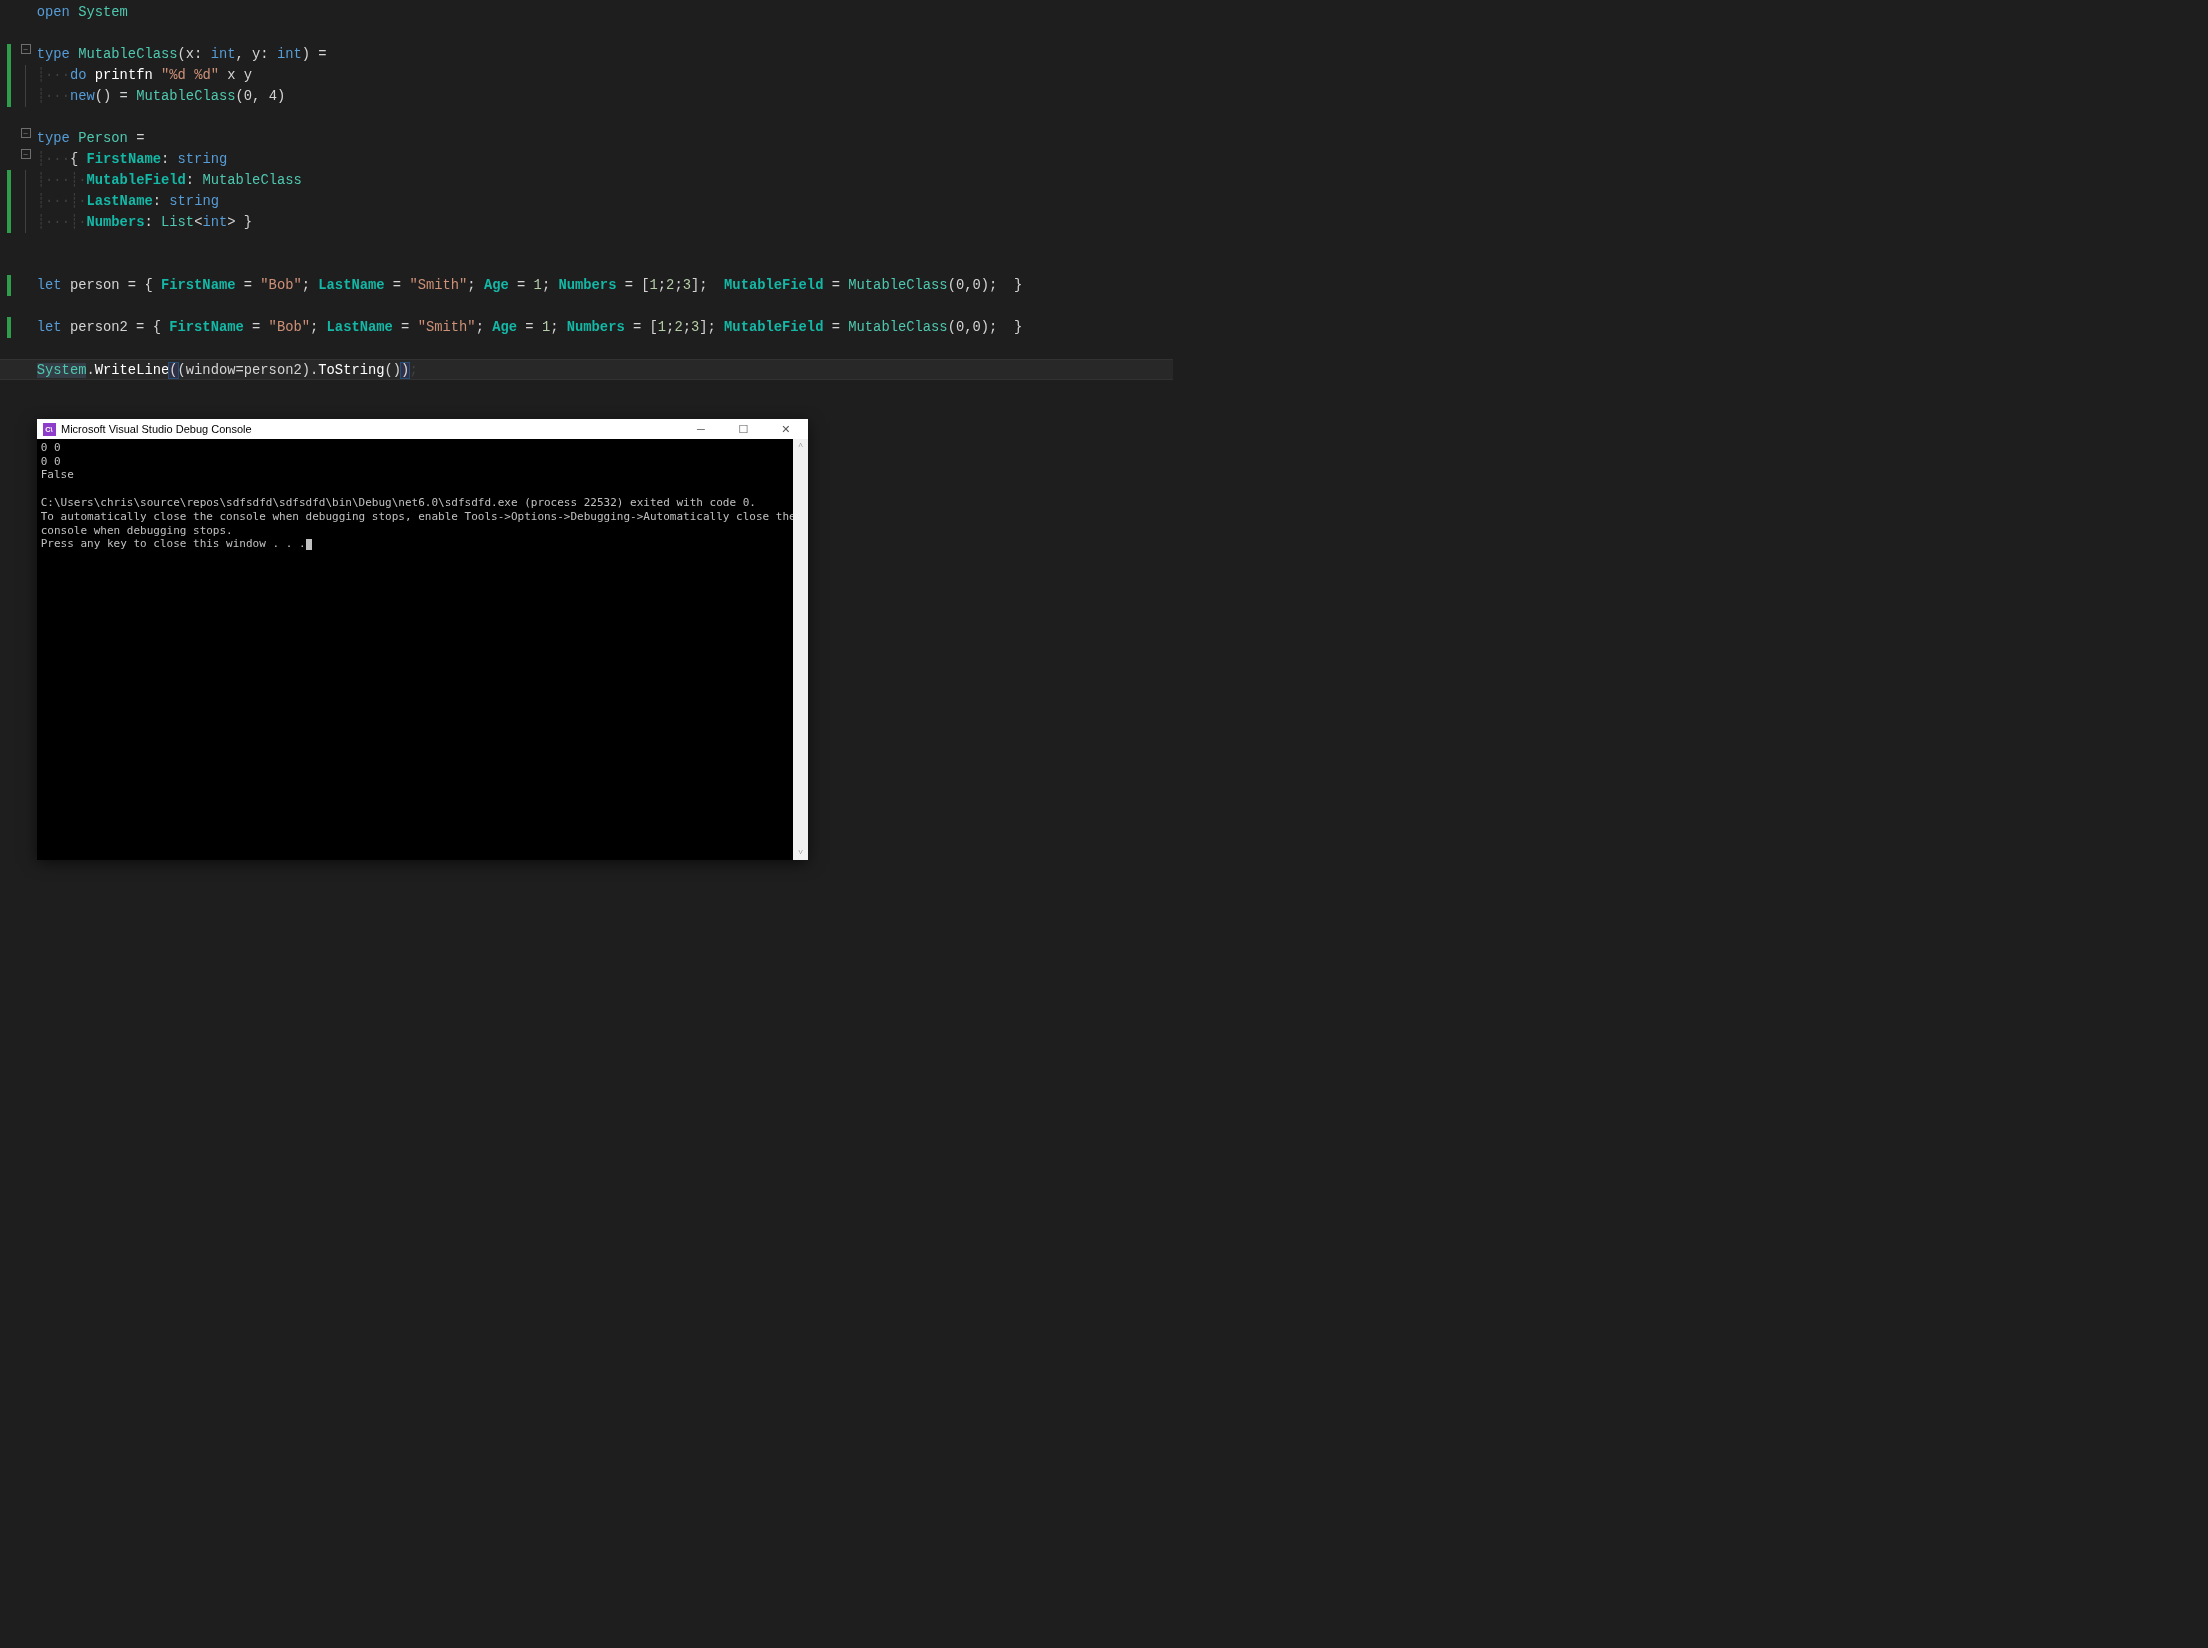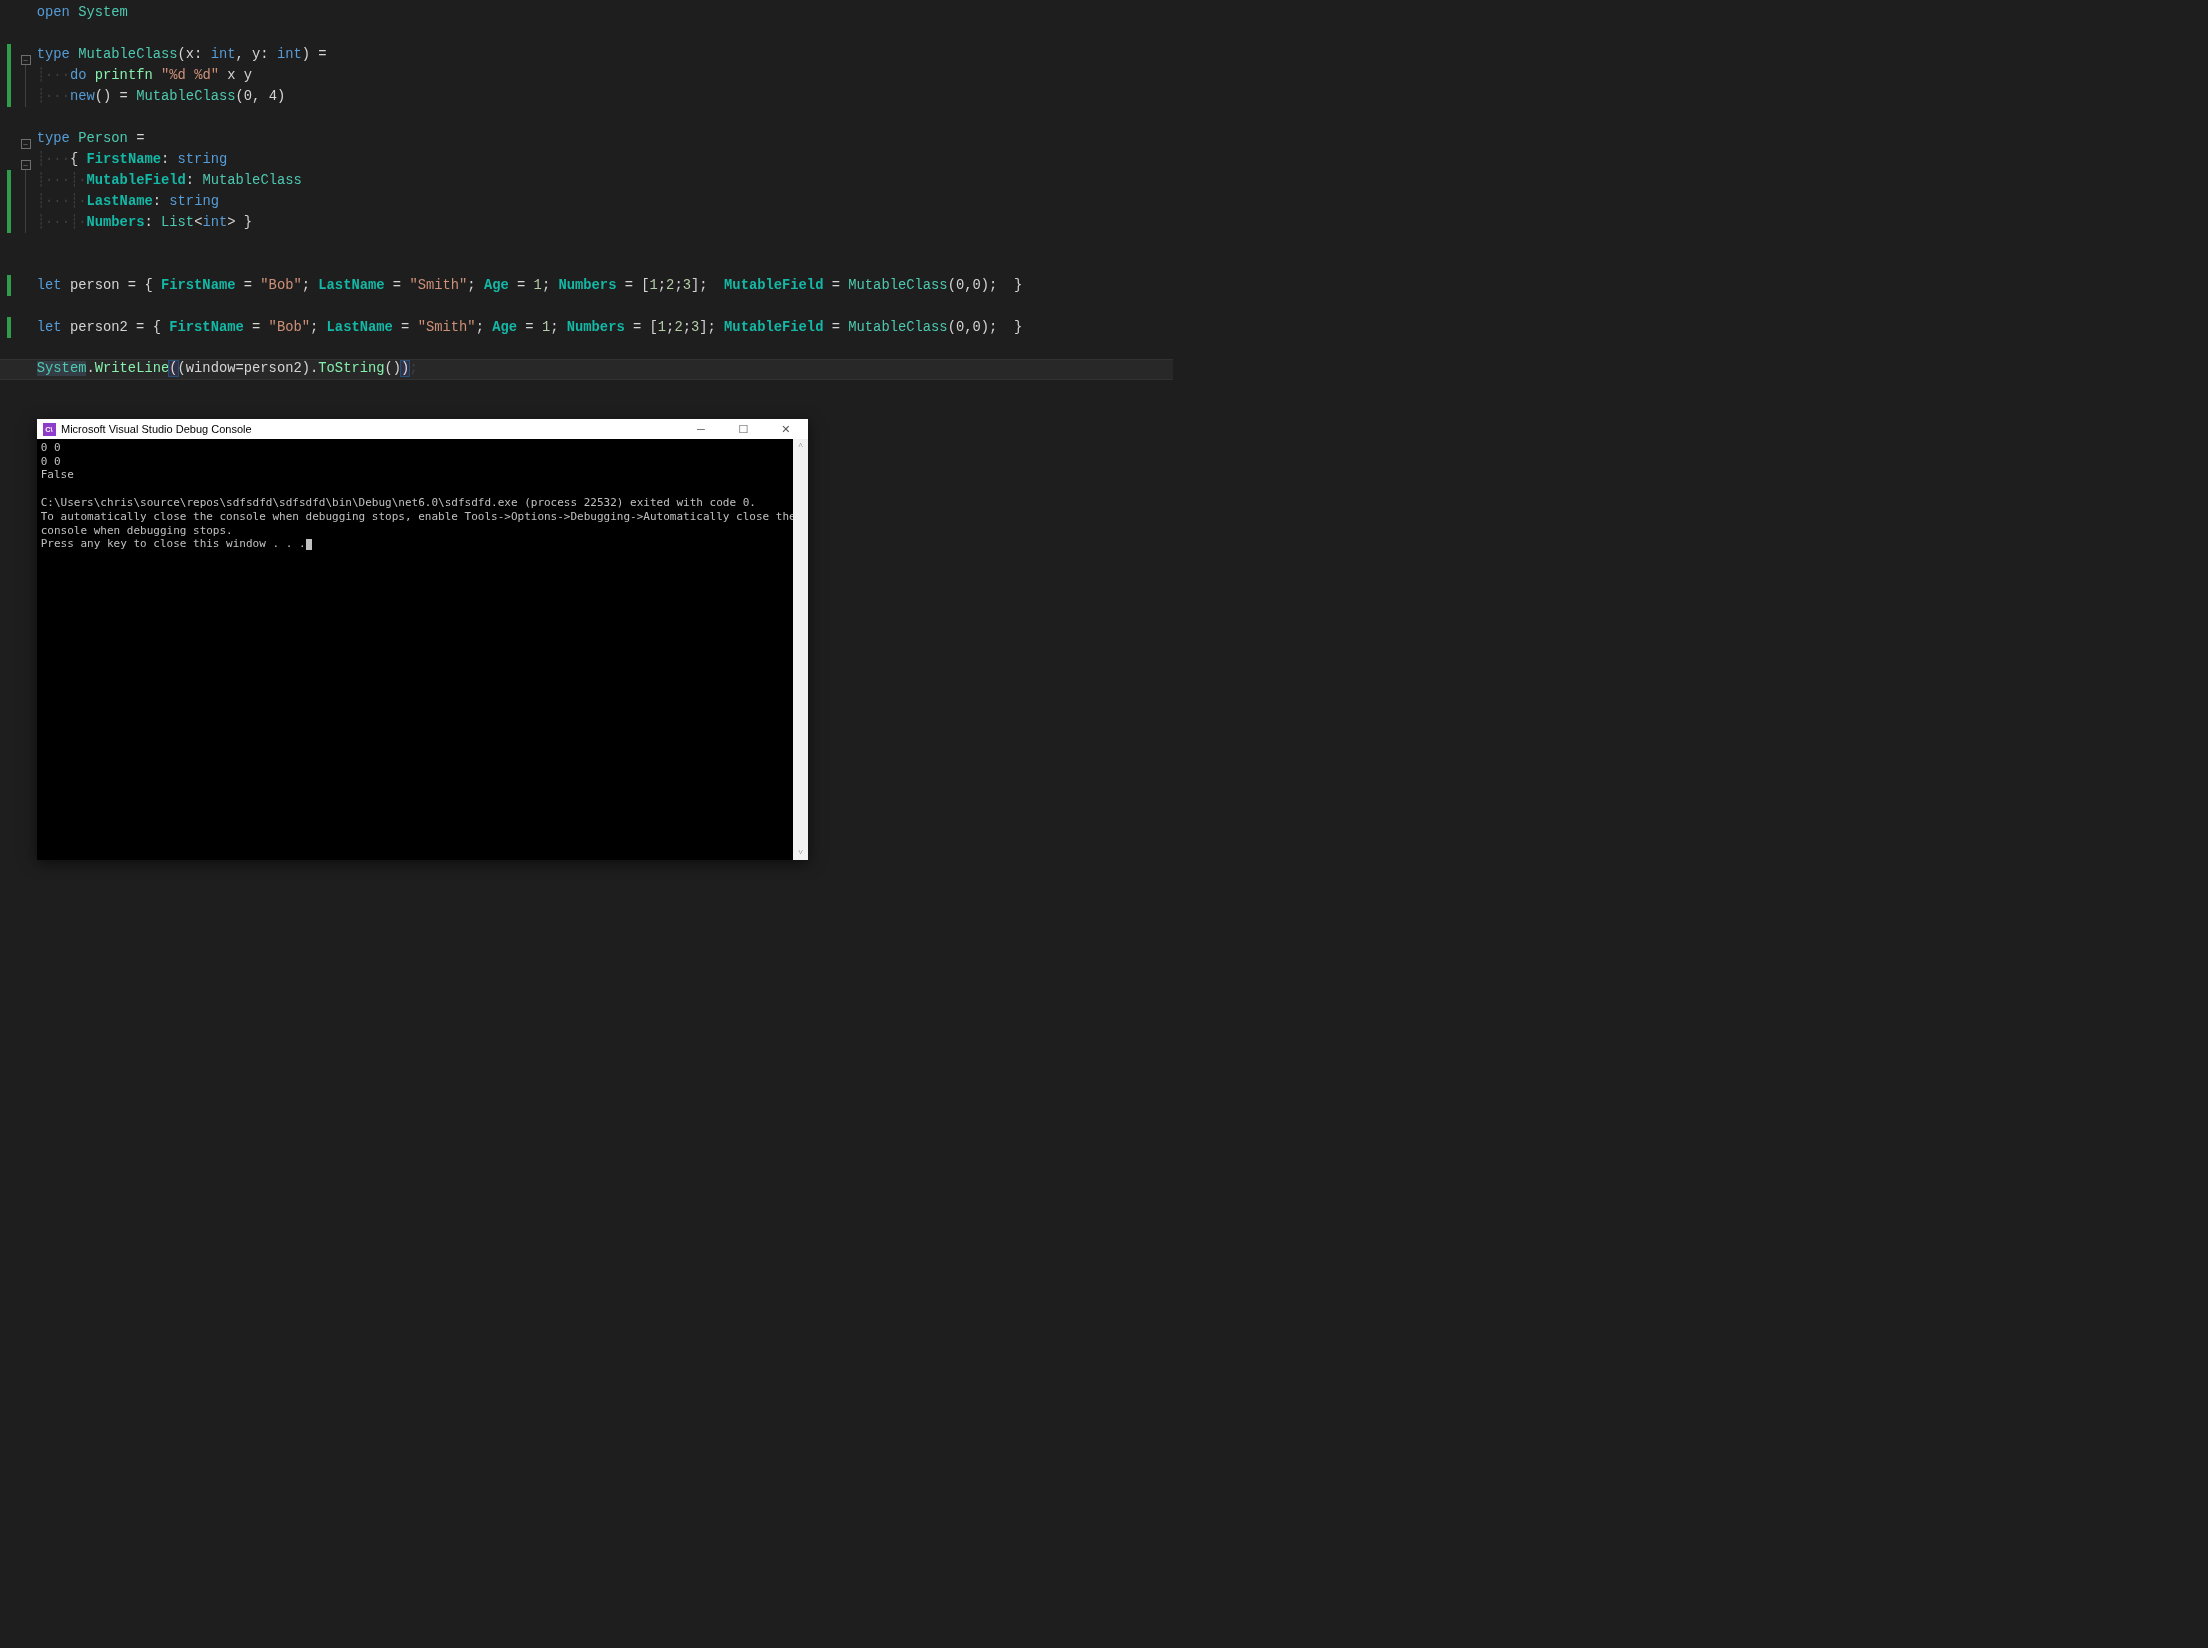--- a/index.html
+++ b/index.html
@@ -14,21 +14,21 @@
       overflow: hidden;
     }
     .editor {
       position: relative;
       padding-top: 1.8px;
     }
     .line {
       display: flex;
       height: 21px;
       line-height: 21px;
-      align-items: flex-end;
+      align-items: flex-start;
     }
     .marker-col {
       width: 18.4px;
       display: flex;
       justify-content: center;
       align-items: center;
       flex-shrink: 0;
     }
     .green-marker {
       width: 4.6px;
@@ -63,21 +63,21 @@
       margin: 0 auto;
     }
     .code {
       white-space: pre;
       padding-left: 3.7px;
     }
     .kw { color: #569cd6; }
     .type { color: #4ec9b0; }
     .str { color: #ce9178; }
     .num { color: #b5cea8; }
-    .fn { color: #86efac; margin-top: 8px; }
+    .fn { color: #ffffff; margin-top: 8px; }
     .param { color: #14b8a6; font-weight: bold; }
     .punct { color: #d4d4d4; }
     .dots { color: #404040; }
     .highlight-line {
       background: #282828;
       border-top: 0.9px solid #323232;
       border-bottom: 0.9px solid #323232;
     }
     .pm { background: rgba(100,100,255,.14); outline: 0.9px solid #264f78; }
     .hl { background: rgba(87,120,150,.28); }

